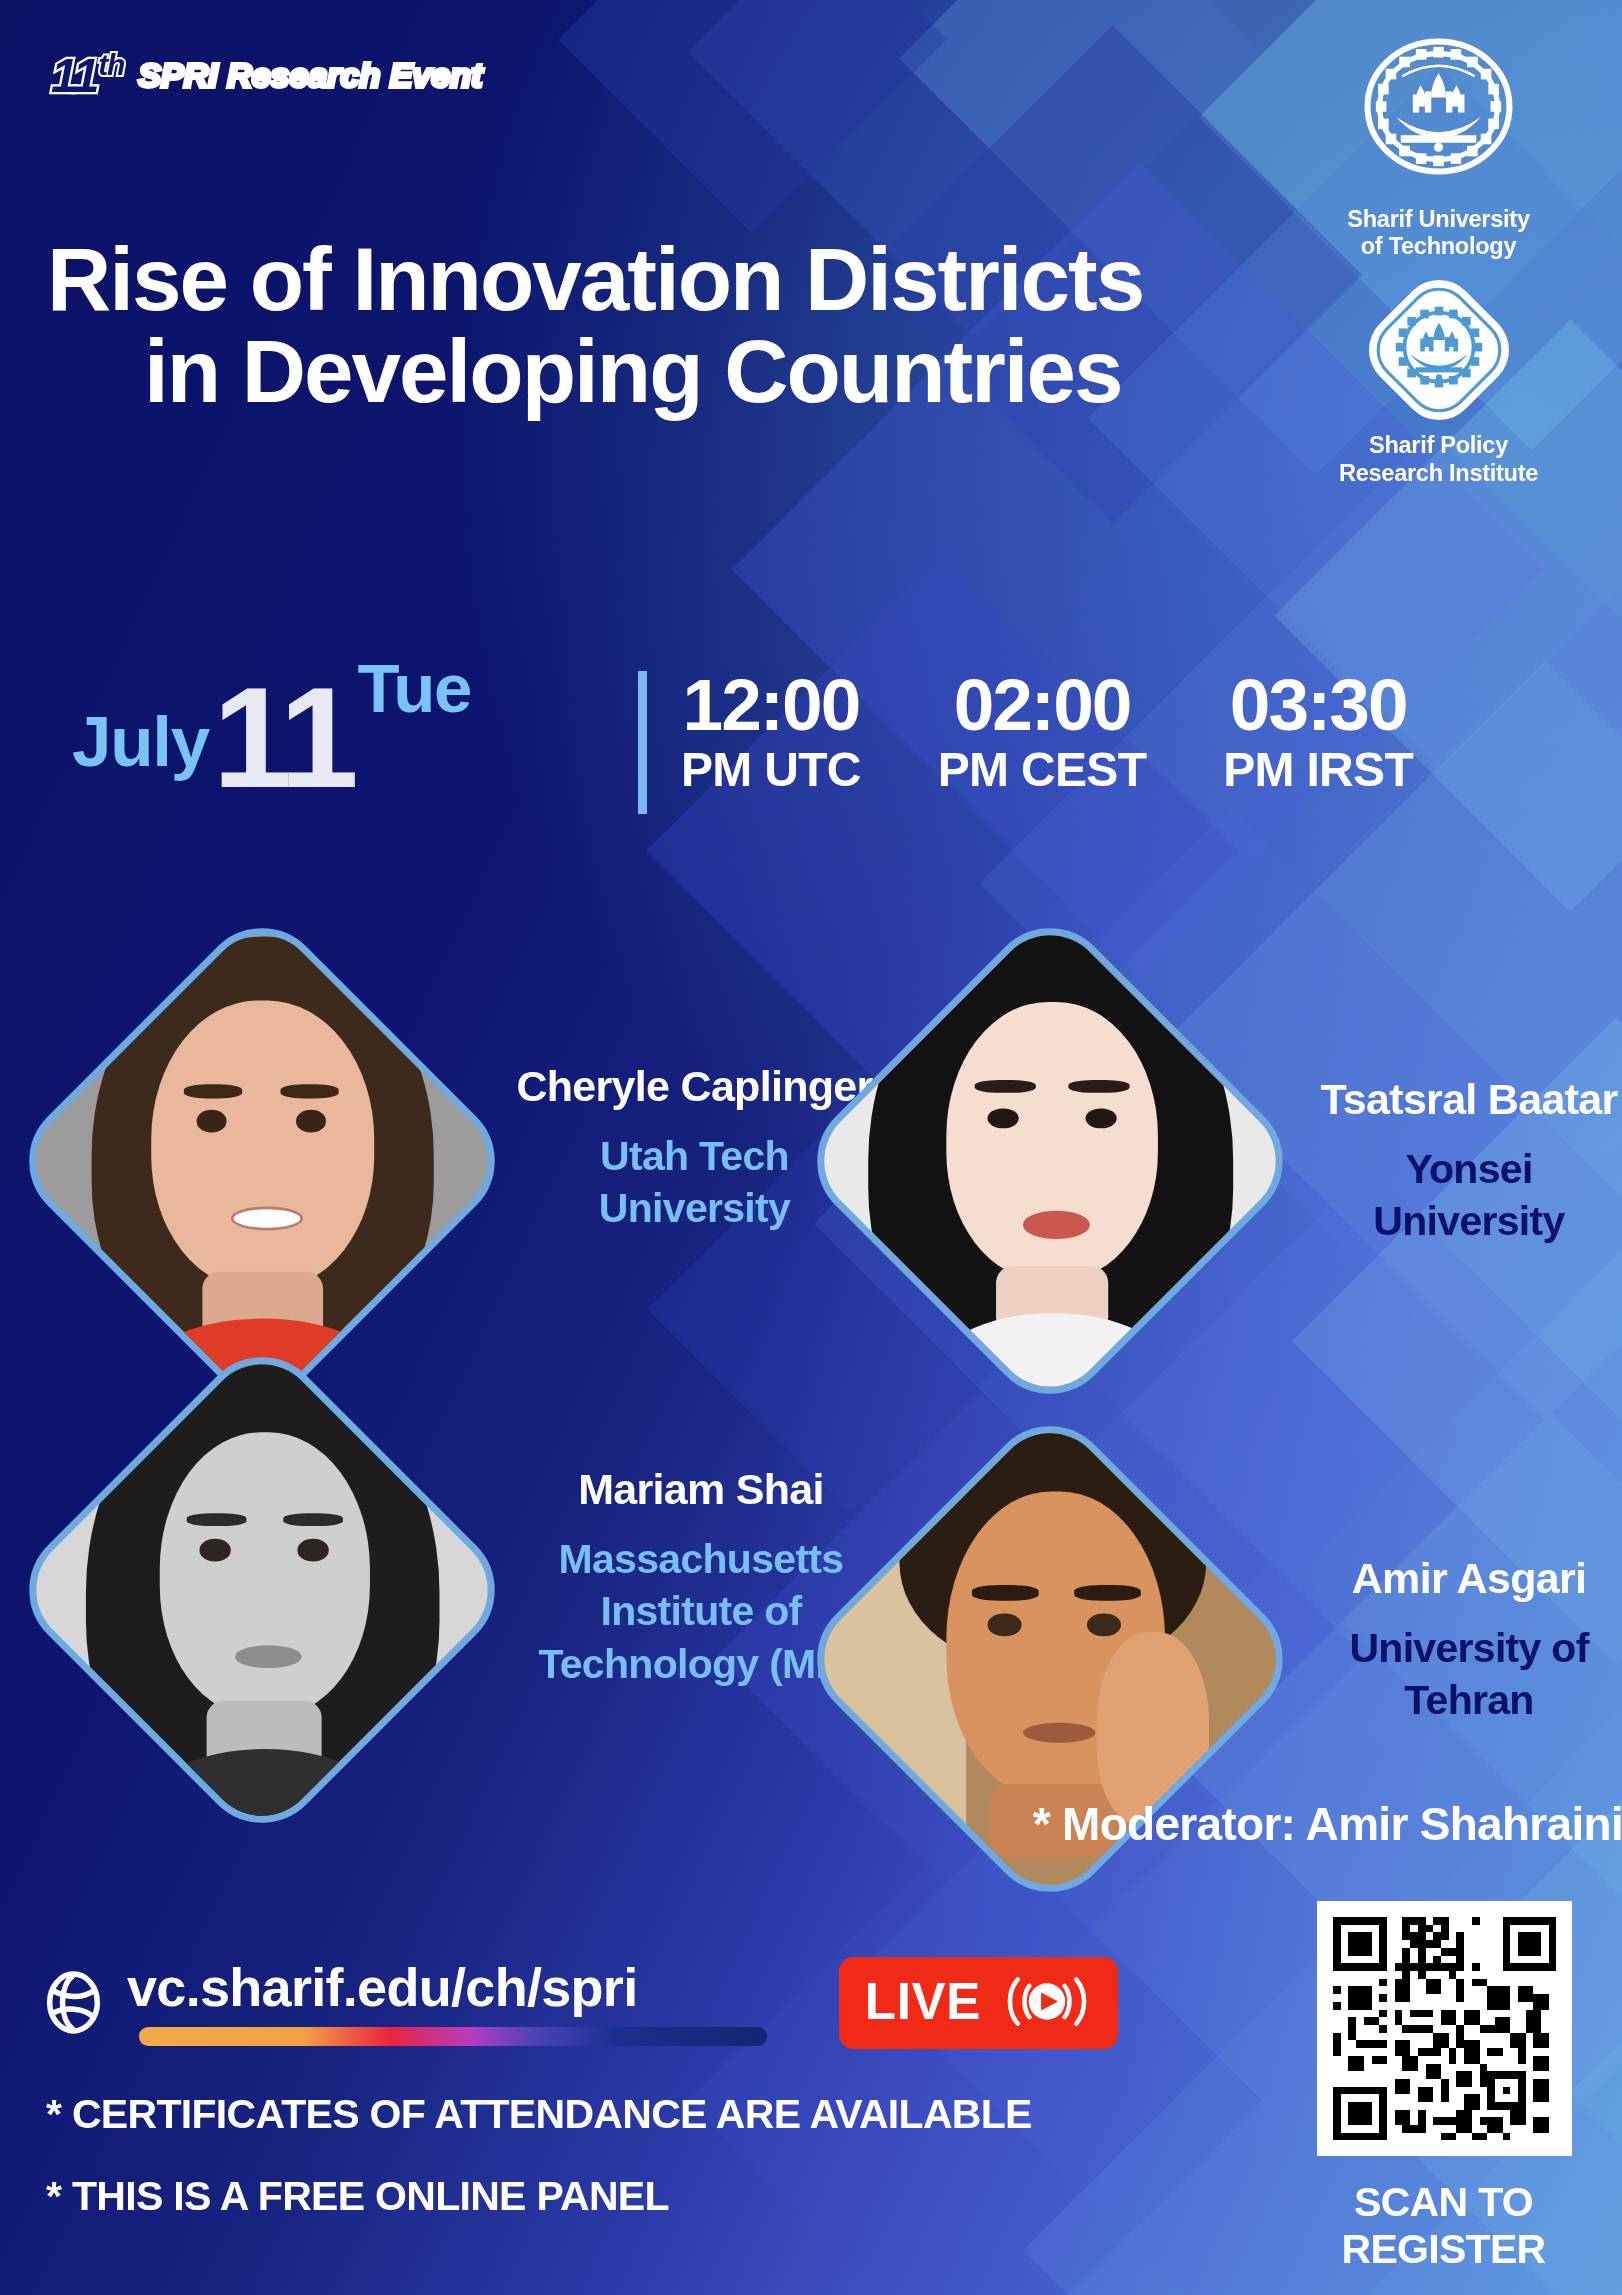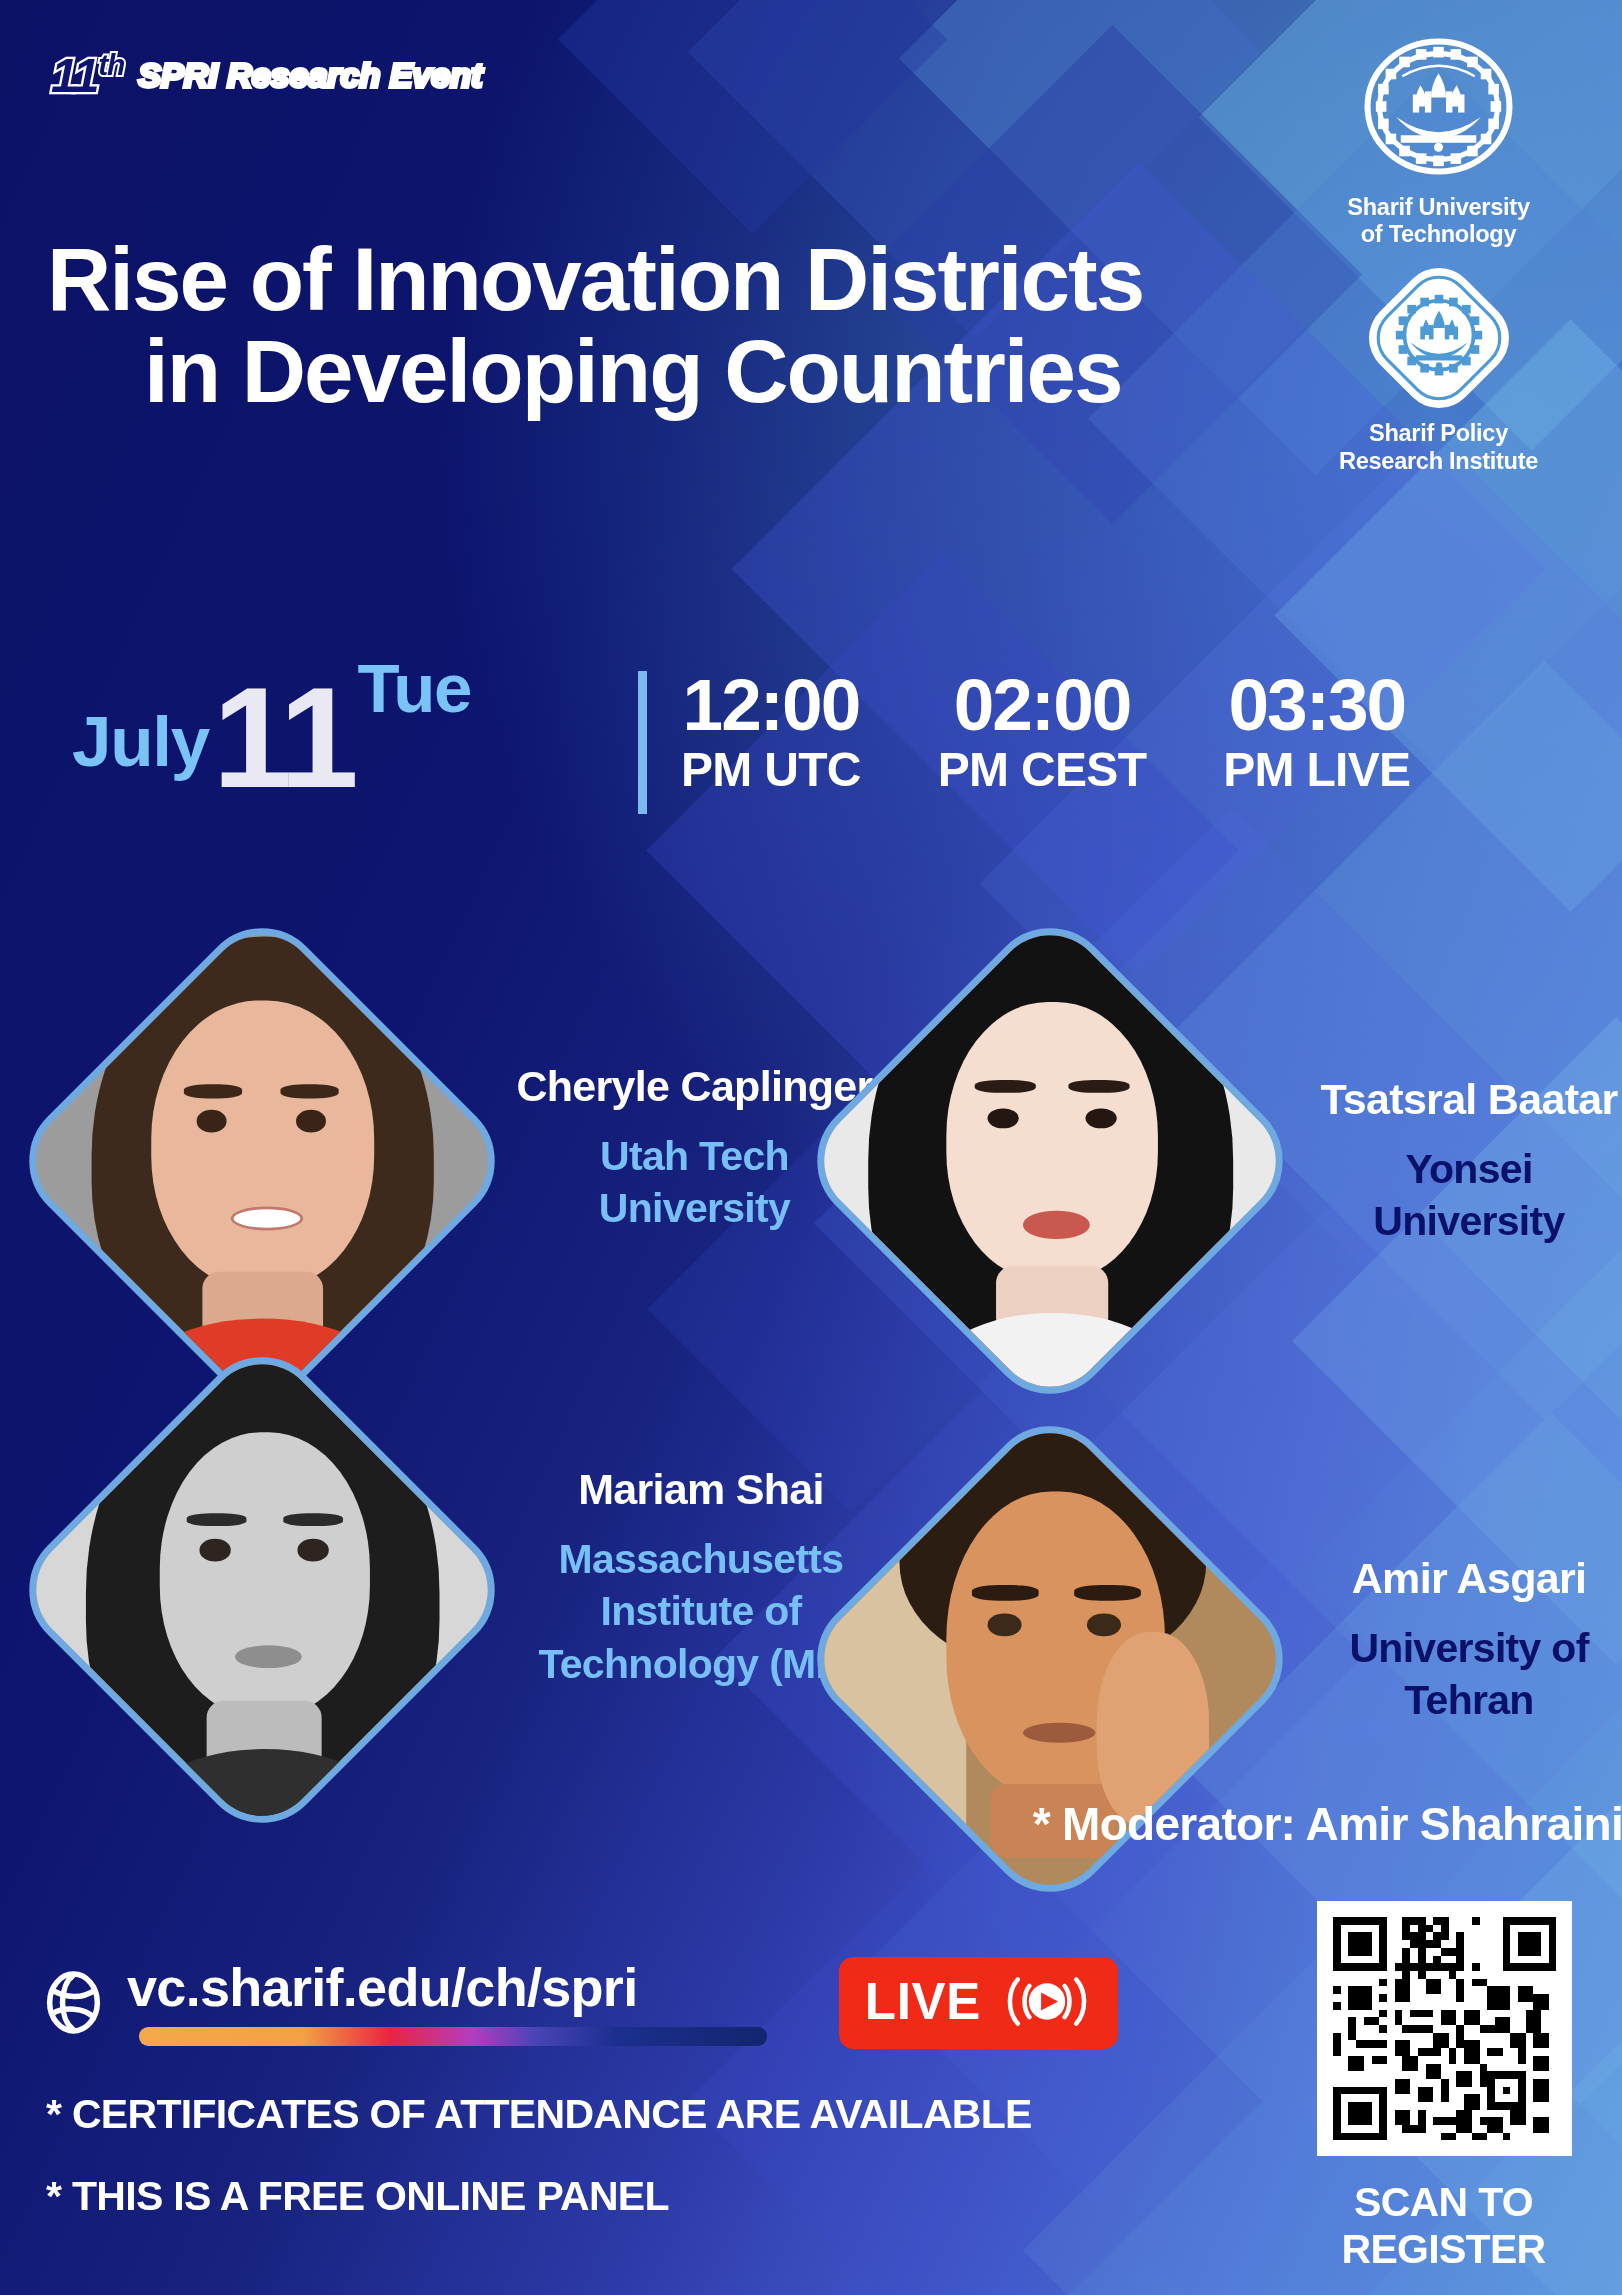--- a/index.html
+++ b/index.html
@@ -26,21 +26,21 @@
   }
   .ord sup { font-size:30px; vertical-align:super; -webkit-text-stroke:3.9px #ffffff; }
   .ev {
     font-size:34px; font-weight:bold; font-style:italic; color:#ffffff;
     -webkit-text-stroke:3.9px #ffffff; paint-order:stroke fill; letter-spacing:0px;
     margin-bottom:4px;
   }
 
   
   .logos { position:absolute; right:47px; top:31px; width:275px; text-align:center; }
-  .logo-txt { color:#ffffff; font-weight:bold; font-size:23.6px; line-height:1.16; margin-top:12px; letter-spacing:-0.3px;}
+  .logo-txt { color:#ffffff; font-weight:bold; font-size:23.6px; line-height:1.16; margin-top:24px; letter-spacing:-0.3px;}
   .logo-txt2 { margin-top:10.5px; }
   .seal-wrap { display:flex; justify-content:center; }
 
   
   .title {
     position:absolute; left:47px; top:234px; width:1283px;
     color:#ffffff; font-weight:bold; font-size:89px; line-height:1.03;
     letter-spacing:-2px;
   }
   .title .l2 { display:block; margin-left:97px; }
@@ -264,21 +264,21 @@
       <div class="tz">
         <div class="tz-time">12:00</div>
         <div class="tz-zone">PM UTC</div>
       </div>
       <div class="tz">
         <div class="tz-time">02:00</div>
         <div class="tz-zone">PM CEST</div>
       </div>
       <div class="tz">
         <div class="tz-time">03:30</div>
-        <div class="tz-zone">PM LIVE</div>
+        <div class="tz-zone">PM IRST</div>
       </div>
     </div>
   </div>
 
   <div class="speakers">
 
     <div class="sp" style="left:79px; top:39px;">
       <div class="frame">
         <div class="ph">
           <div class="bg" style="background:#9c9c9c;"></div>

